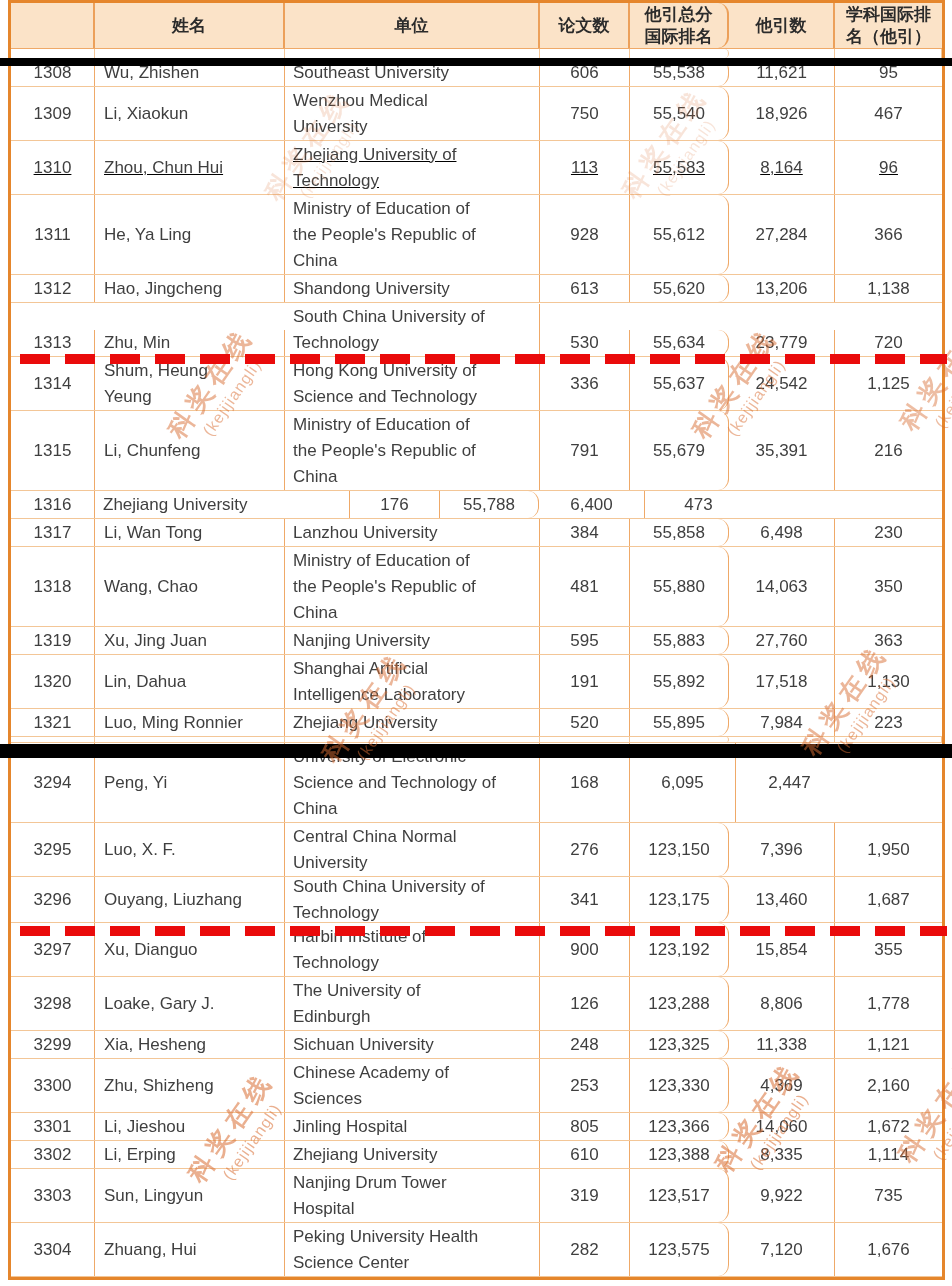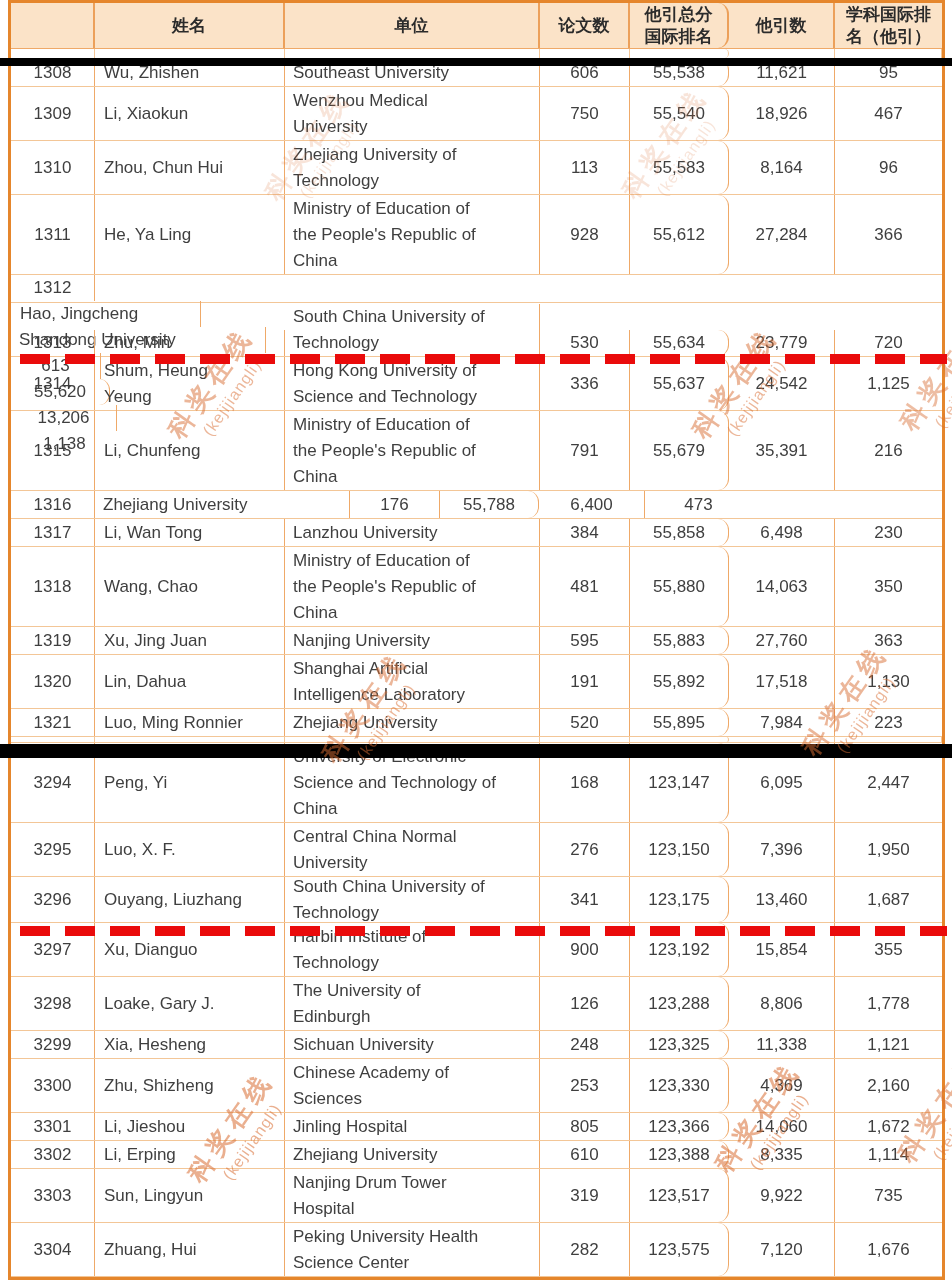--- a/index.html
+++ b/index.html
@@ -94,42 +94,42 @@
     <div class="row" style="height: 54px;">
       <div class="cell c0">1309</div>
       <div class="cell c1">Li, Xiaokun</div>
       <div class="cell c2">Wenzhou Medical
 University</div>
       <div class="cell c3">750</div>
       <div class="cell c4">55,540</div>
       <div class="cell c5">18,926</div>
       <div class="cell c6">467</div>
     </div>
-    <div class="row" style="height: 54px;">
+    <div class="row" style="height: 54px; text-decoration: underline;">
       <div class="cell c0">1310</div>
       <div class="cell c1">Zhou, Chun Hui</div>
       <div class="cell c2">Zhejiang University of
 Technology</div>
       <div class="cell c3">113</div>
       <div class="cell c4">55,583</div>
       <div class="cell c5">8,164</div>
       <div class="cell c6">96</div>
     </div>
     <div class="row" style="height: 80px;">
       <div class="cell c0">1311</div>
       <div class="cell c1">He, Ya Ling</div>
       <div class="cell c2">Ministry of Education of
 the People's Republic of
 China</div>
       <div class="cell c3">928</div>
       <div class="cell c4">55,612</div>
       <div class="cell c5">27,284</div>
       <div class="cell c6">366</div>
     </div>
-    <div class="row" style="height: 28px; flex-direction: column;">
+    <div class="row" style="height: 28px;">
       <div class="cell c0">1312</div>
       <div class="cell c1">Hao, Jingcheng</div>
       <div class="cell c2">Shandong University</div>
       <div class="cell c3">613</div>
       <div class="cell c4">55,620</div>
       <div class="cell c5">13,206</div>
       <div class="cell c6">1,138</div>
     </div>
     <div class="row" style="height: 54px; align-items: flex-end;">
       <div class="cell c0">1313</div>
@@ -228,21 +228,20 @@
       <div class="cell c5"></div>
       <div class="cell c6"></div>
     </div>
     <div class="row" style="height: 80px;">
       <div class="cell c0">3294</div>
       <div class="cell c1">Peng, Yi</div>
       <div class="cell c2">University of Electronic
 Science and Technology of
 China</div>
       <div class="cell c3">168</div>
-      <div class="cell c4">123,147</div>
       <div class="cell c5">6,095</div>
       <div class="cell c6">2,447</div>
     </div>
     <div class="row" style="height: 54px;">
       <div class="cell c0">3295</div>
       <div class="cell c1">Luo, X. F.</div>
       <div class="cell c2">Central China Normal
 University</div>
       <div class="cell c3">276</div>
       <div class="cell c4">123,150</div>

